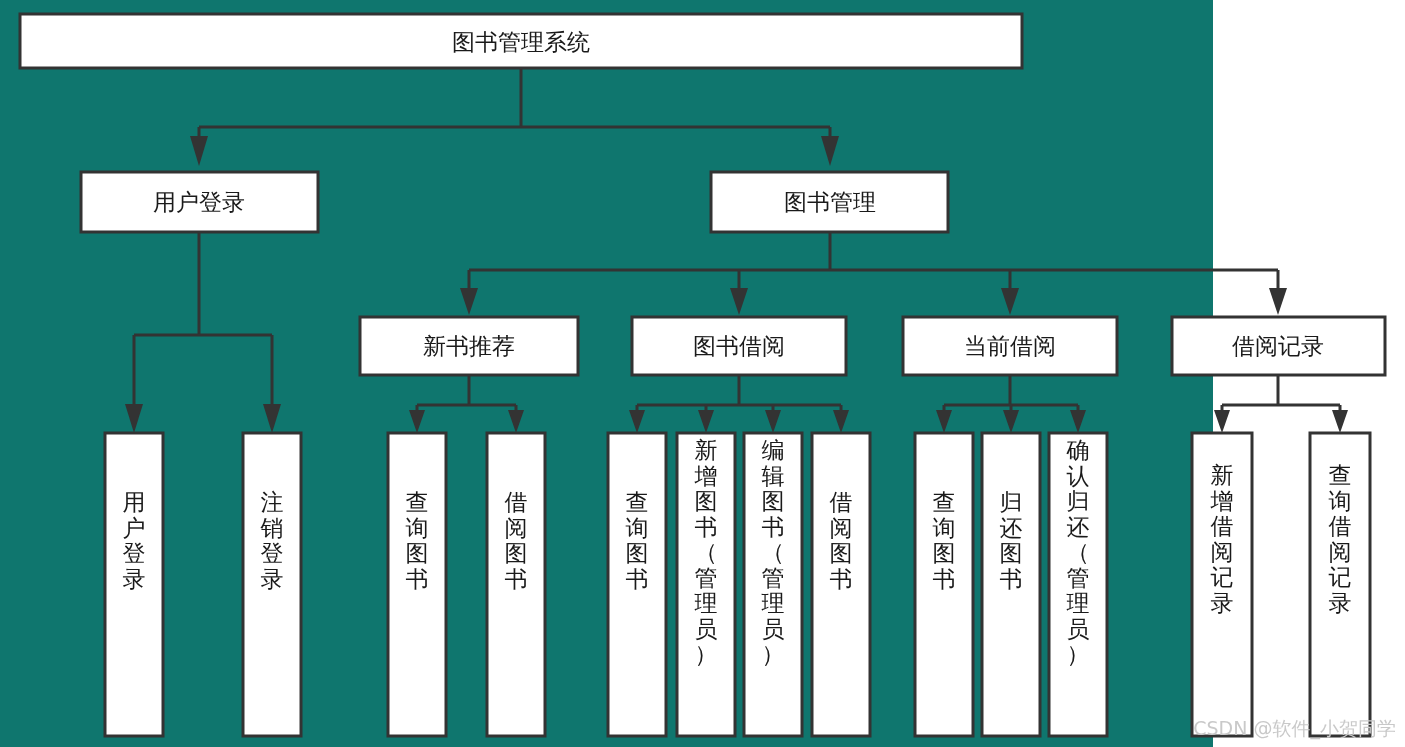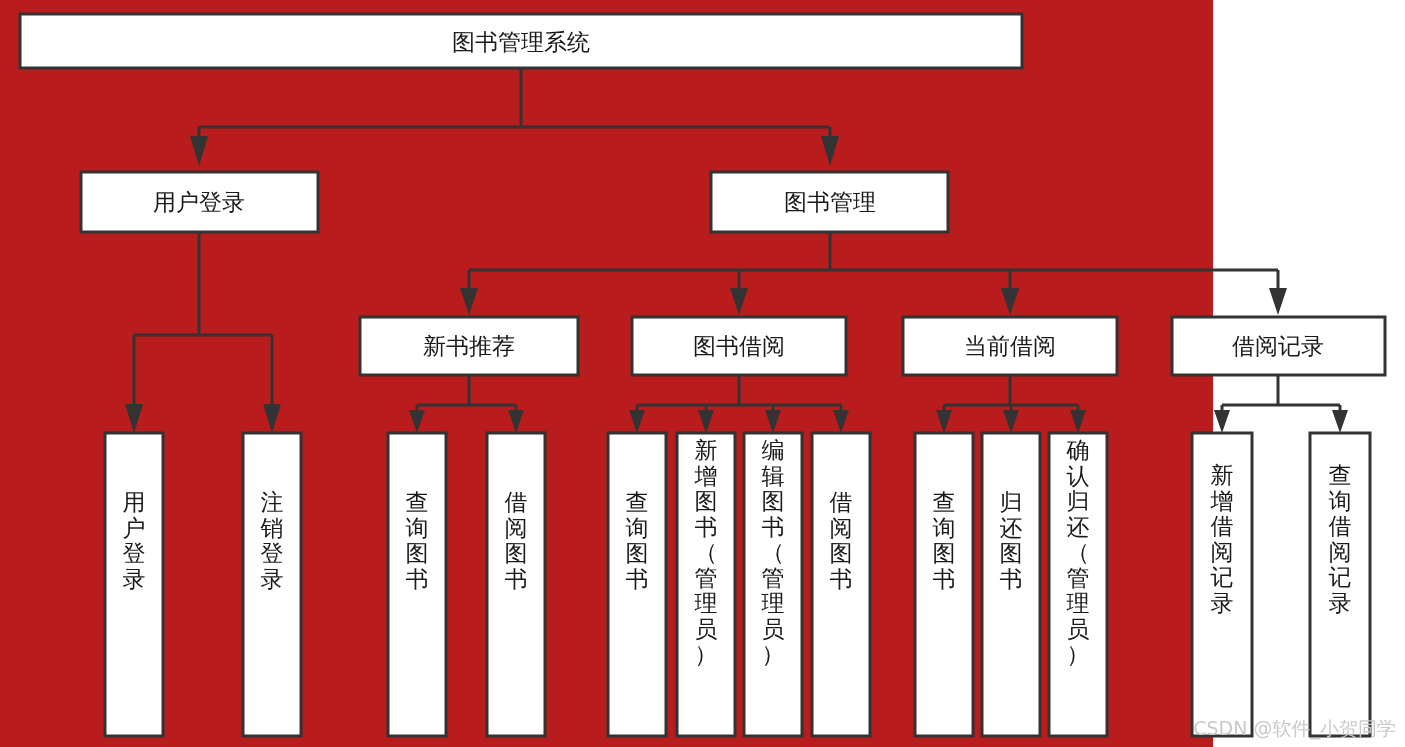--- a/index.html
+++ b/index.html
@@ -11,21 +11,21 @@
   body {
     width: 1405px;
     height: 747px;
     overflow: hidden;
     font-family: "DejaVu Sans", "Liberation Sans", sans-serif;
   }
   #diagram-root {
     position: relative;
     width: 1213px;
     height: 747px;
-    background: #b91c1c;
+    background: #0f766e;
   }
   svg#flow-svg {
     position: absolute;
     top: 0;
     left: 0;
     width: 1405px;
     height: 747px;
     display: block;
   }
   .node-rect {

